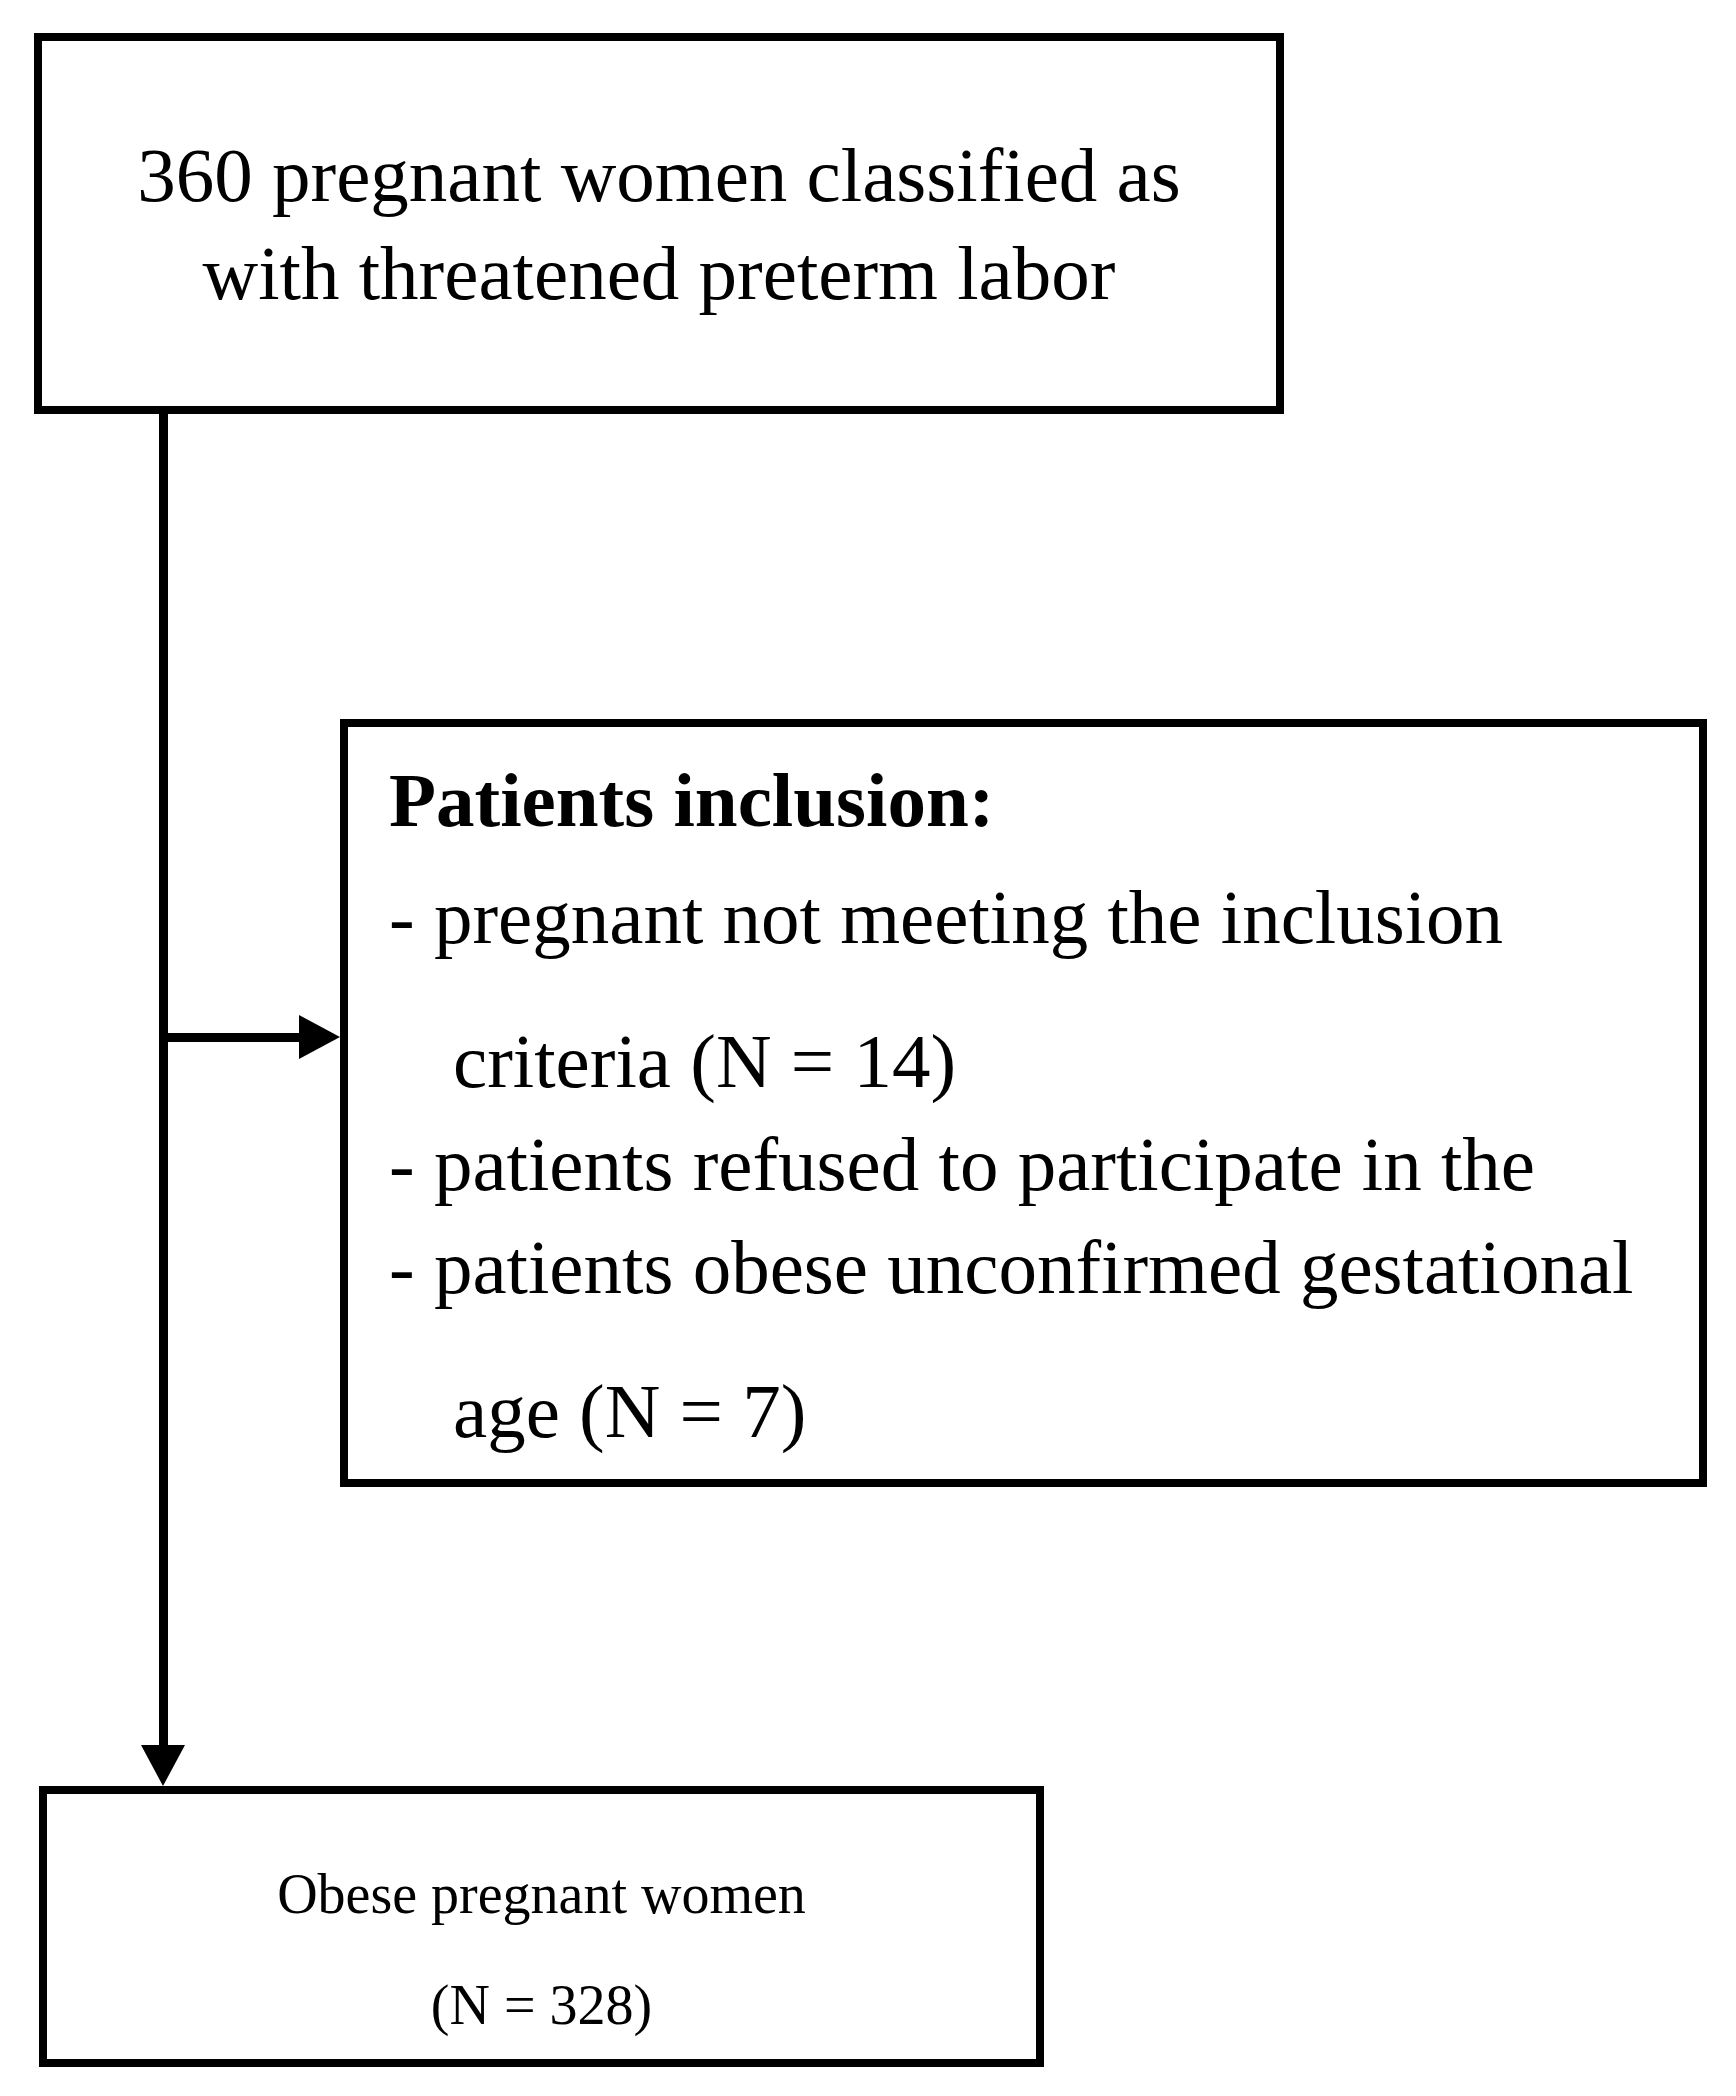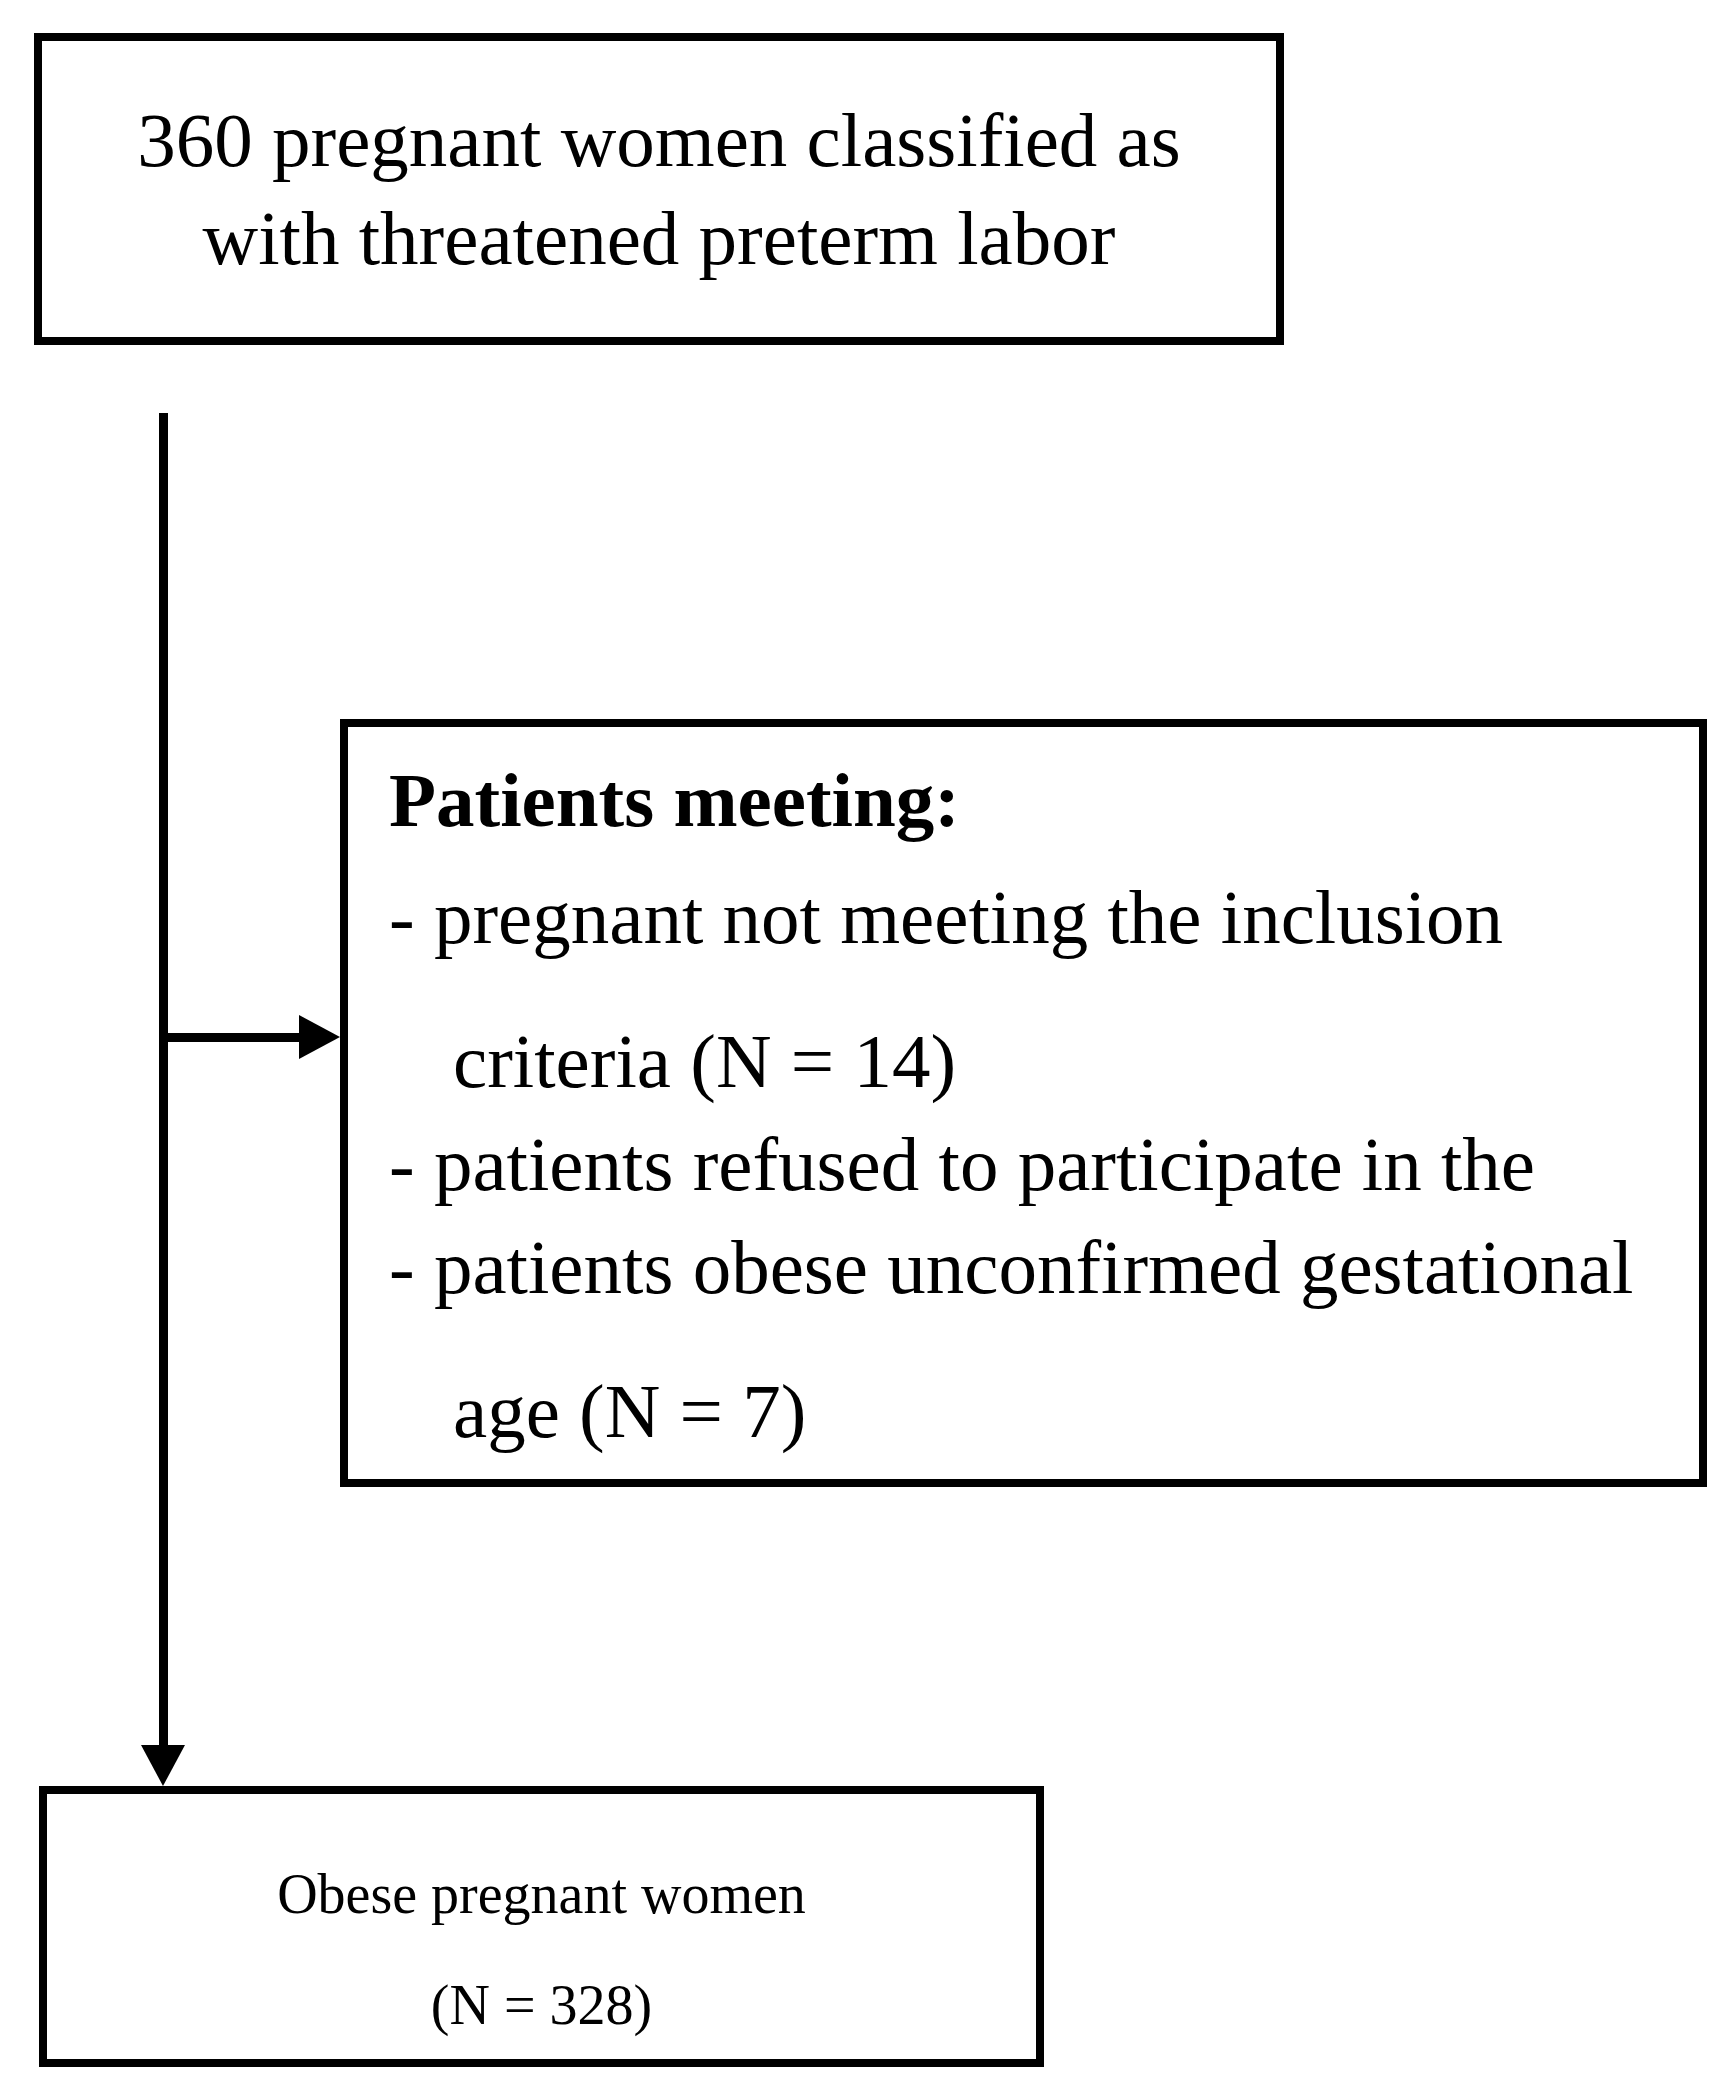--- a/index.html
+++ b/index.html
@@ -21,21 +21,21 @@
     border: 8.6px solid #000000;
     background: #ffffff;
   }
   .txt-line { white-space: nowrap; }
 
   
   .top-box {
     left: 34px;
     top: 33px;
     width: 1250px;
-    height: 312px;
+    height: 381px;
     display: flex;
     flex-direction: column;
     justify-content: center;
     align-items: center;
     text-align: center;
     font-size: 77px;
     line-height: 98px;
   }
 
   
@@ -119,21 +119,21 @@
     <div class="txt-line">with threatened preterm labor</div>
   </div>
 
   <div class="v-line"></div>
   <div class="arrow-down"></div>
 
   <div class="h-line"></div>
   <div class="arrow-right"></div>
 
   <div class="box excluded-box">
-    <div class="excl-title txt-line">Patients meeting:</div>
+    <div class="excl-title txt-line">Patients inclusion:</div>
 
     <div class="excl-item">
       <div class="l1 txt-line">- pregnant not meeting the inclusion</div>
       <div class="l2 txt-line">criteria (N = 14)</div>
     </div>
 
     <div class="excl-item">
       <div class="l1 txt-line">- patients refused to participate in the</div>
     </div>
 

